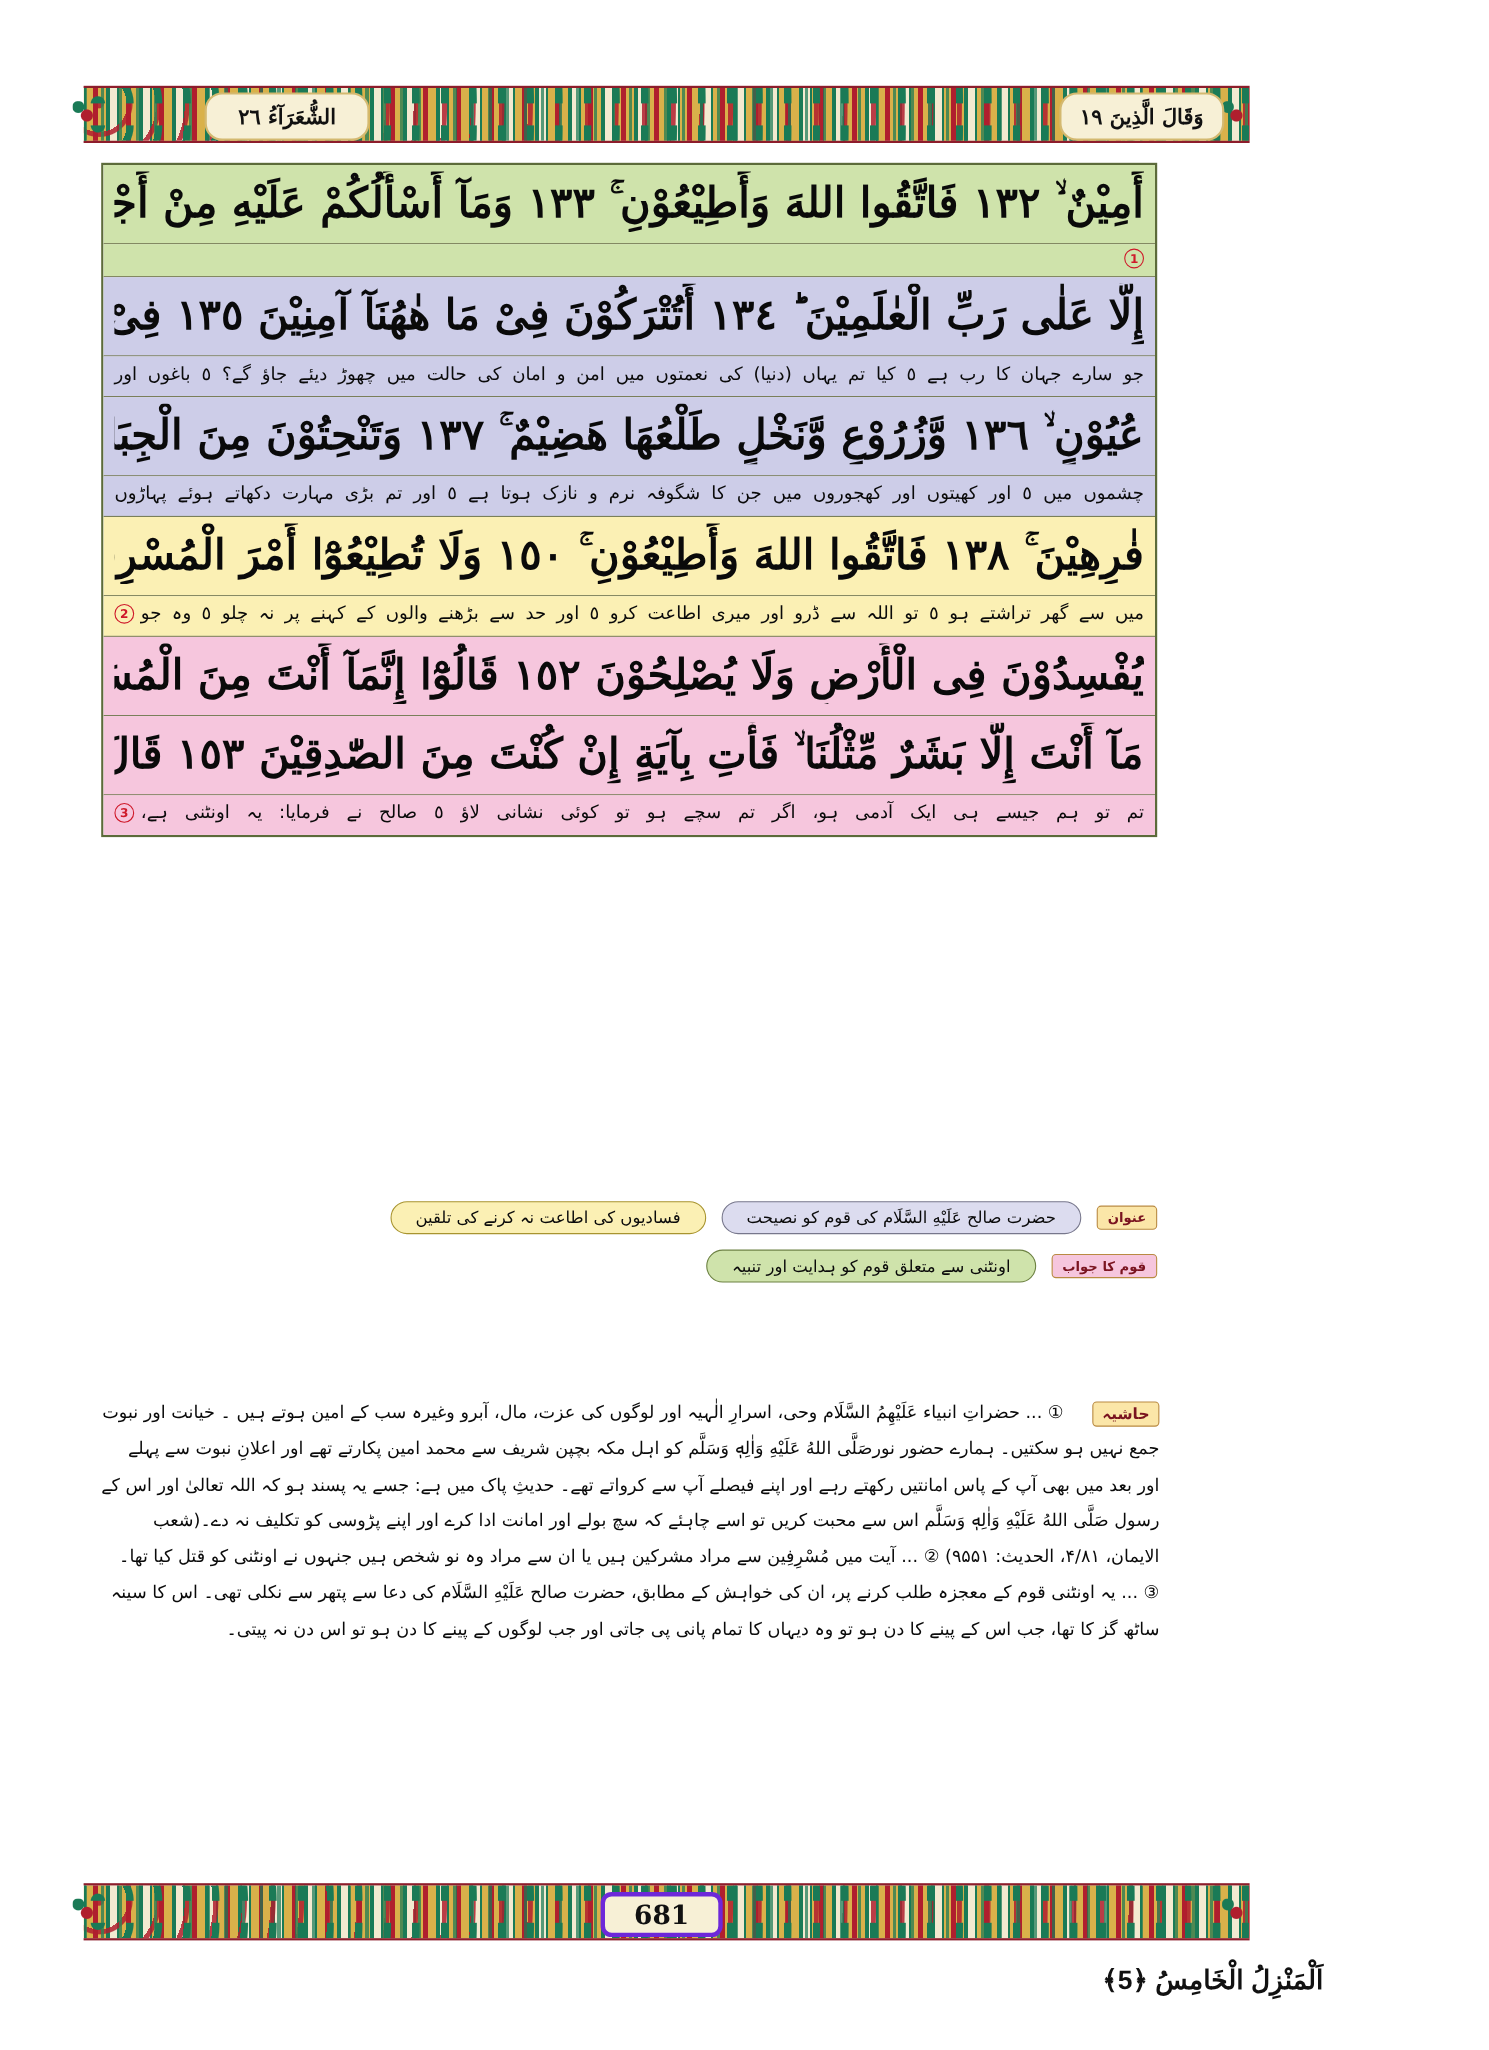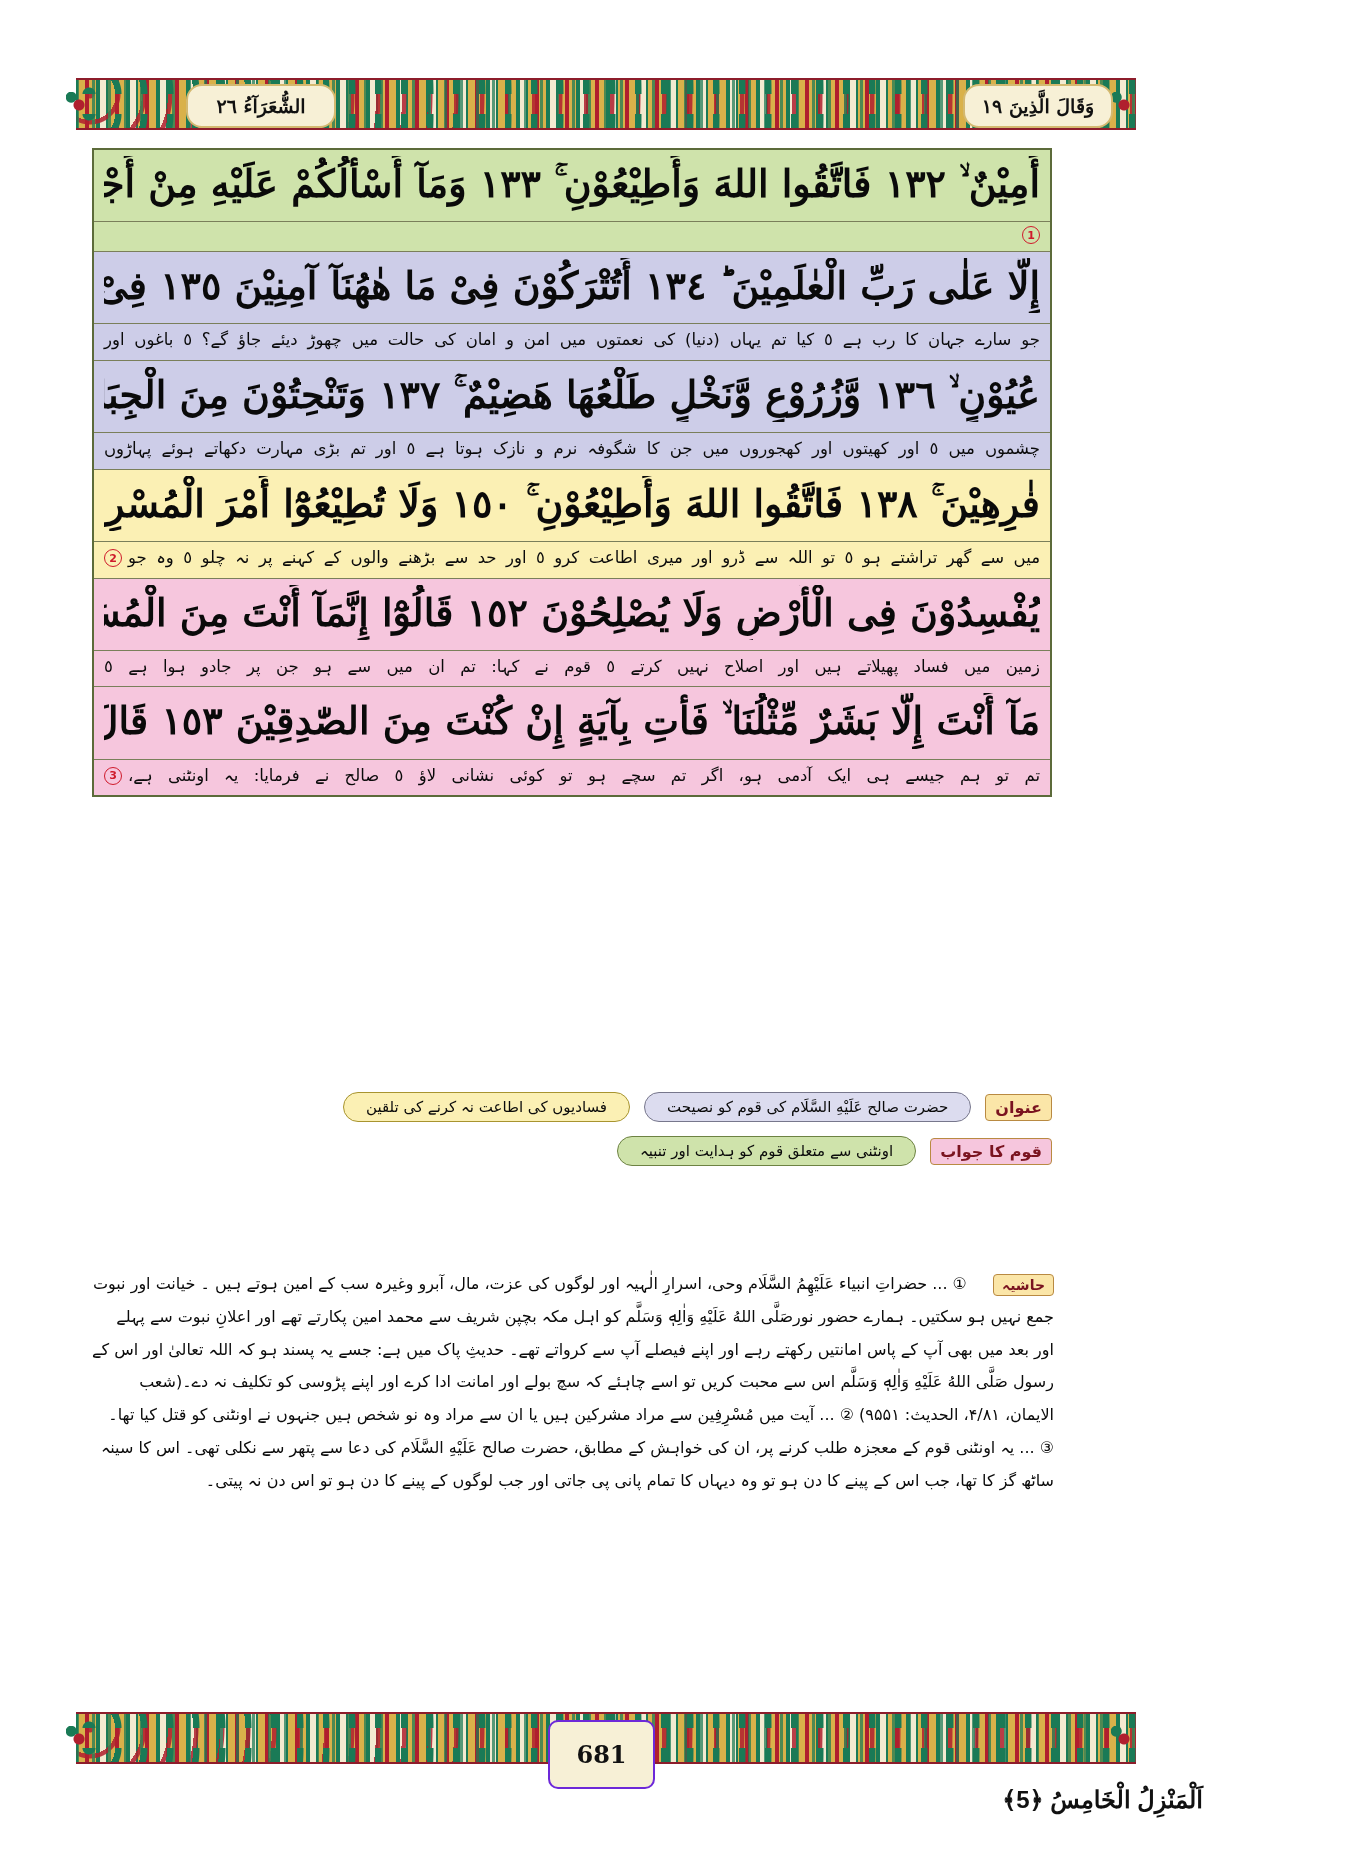--- a/index.html
+++ b/index.html
@@ -162,21 +162,21 @@
     align-items: center;
     gap: 14px;
     margin-bottom: 14px;
     justify-content: flex-start;
   }
   .tlabel {
     flex: 0 0 auto;
     padding: 3px 9px;
     border-radius: 4px;
     font-family: "DejaVu Sans", sans-serif;
-    font-size: 16px;
+    font-size: 12px;
     font-weight: bold;
     color: #7a1420;
     border: 1px solid #b98a42;
   }
   .tlabel.unwan { background: #fbe6a8; }
   .tlabel.jawab { background: #f6c6dd; }
   .pill {
     flex: 0 0 auto;
     padding: 5px 22px;
     border-radius: 22px;
@@ -222,23 +222,23 @@
   
   .pageno {
     position: absolute;
     left: 0; right: 0; top: 1720px;
     text-align: center;
     z-index: 5;
   }
   .pageno .box {
     display: inline-block;
     background: #f7f0d6;
-    border: 2px solid #6d28d9;
+    border: 4px solid #6d28d9;
     border-radius: 10px;
-    padding: 18px 26px;
+    padding: 2px 26px;
     font-family: "DejaVu Serif", serif;
     font-size: 24px;
     font-weight: bold;
     color: #111;
   }
   .manzil {
     position: absolute;
     left: 0; right: 0; top: 1786px;
     text-align: right;
     font-family: Liberation Sans, sans-serif;
@@ -304,23 +304,20 @@
       <span class="arabic">فٰرِهِيْنَ ۚ ١٣٨ فَاتَّقُوا اللهَ وَأَطِيْعُوْنِ ۚ ١٥٠ وَلَا تُطِيْعُوْٓا أَمْرَ الْمُسْرِفِيْنَ ۙ ١٥١ الَّذِيْنَ</span>
     </div>
     <div class="trans-row bg-yellow">
       <span class="urdu">میں سے گھر تراشتے ہو ٥ تو اللہ سے ڈرو اور میری اطاعت کرو ٥ اور حد سے بڑھنے والوں کے کہنے پر نہ چلو ٥ وہ جو</span>
       <span class="fnote">2</span>
     </div>
 
     <div class="ayah-row bg-pink">
       <span class="arabic">يُفْسِدُوْنَ فِى الْأَرْضِ وَلَا يُصْلِحُوْنَ ١٥٢ قَالُوْٓا إِنَّمَآ أَنْتَ مِنَ الْمُسَحَّرِيْنَ ۚ ١٥٣</span>
     </div>
-    <div class="trans-row bg-pink">
-      <span class="urdu">زمین میں فساد پھیلاتے ہیں اور اصلاح نہیں کرتے ٥ قوم نے کہا: تم ان میں سے ہو جن پر جادو ہوا ہے ٥</span>
-    </div>
 
     <div class="ayah-row bg-pink">
       <span class="arabic">مَآ أَنْتَ إِلَّا بَشَرٌ مِّثْلُنَا ۙ فَأْتِ بِآيَةٍ إِنْ كُنْتَ مِنَ الصّٰدِقِيْنَ ١٥٣ قَالَ هٰذِهٖ نَاقَةٌ لَّهَا</span>
     </div>
     <div class="trans-row bg-pink" style="border-bottom:none;">
       <span class="urdu">تم تو ہم جیسے ہی ایک آدمی ہو، اگر تم سچے ہو تو کوئی نشانی لاؤ ٥ صالح نے فرمایا: یہ اونٹنی ہے،</span>
       <span class="fnote">3</span>
     </div>
   </div>
 

